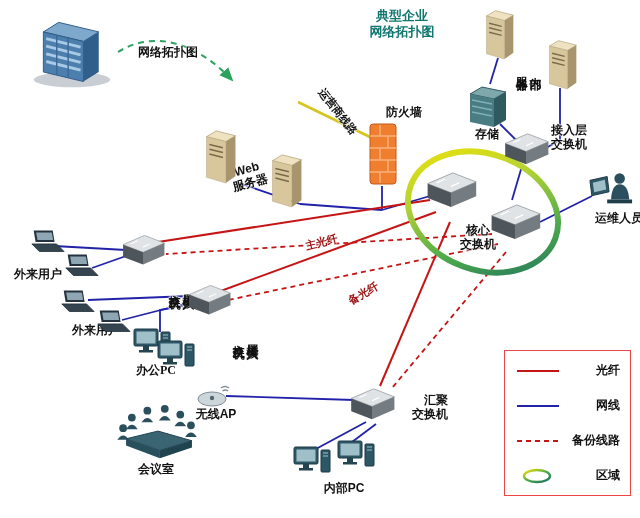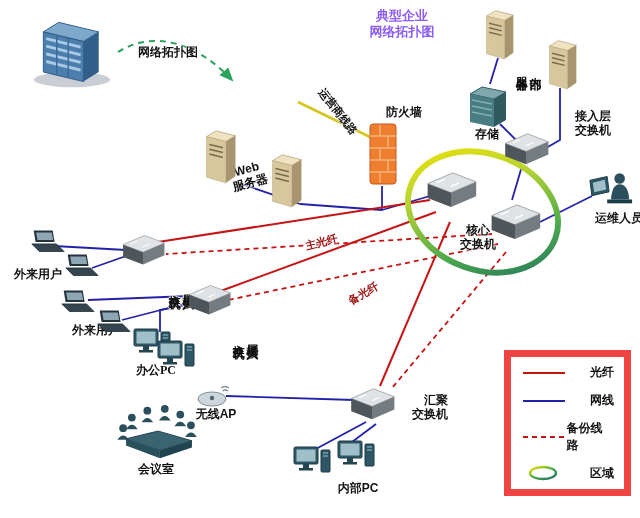--- a/index.html
+++ b/index.html
@@ -14,37 +14,37 @@
     position:absolute; font-weight:bold; font-size:11px; color:#111;
     white-space:pre-line; line-height:1.15; text-align:center;
     text-shadow:0 0 2px #fff, 0 0 2px #fff, 0 0 2px #fff;
   }
   .lbl.big { font-size:12px; }
   .lbl.left { text-align:left; }
   .lbl.vert { writing-mode:vertical-rl; letter-spacing:1px; }
   .lbl.red { color:#9c1414; }
   .title {
     position:absolute; left:348px; top:8px; width:108px; text-align:center;
-    color:#8b5cf6; font-weight:bold; font-size:13px; white-space:pre-line; line-height:1.25;
+    color:#0f766e; font-weight:bold; font-size:13px; white-space:pre-line; line-height:1.25;
   }
   .cloud-text {
     position:absolute; left:0; top:20px; width:100%; text-align:center;
     color:#fff; font-weight:bold; font-size:11px;
   }
   .rot { transform-origin:left top; }
   
   .lan   { stroke:#2222a8; stroke-width:1.8; fill:none; }
   .fiber { stroke:#c51414; stroke-width:2;   fill:none; }
   .backup{ stroke:#c51414; stroke-width:1.8; fill:none; stroke-dasharray:5 4; }
   .carrier{ stroke:#d6c51c; stroke-width:2.6; fill:none; }
   .mgmt  { stroke:#2aa35f; stroke-width:2; fill:none; stroke-dasharray:6 5; }
   
   .legend {
     position:absolute; left:504px; top:350px; width:127px; height:146px;
-    background:#fff; border:7px solid #ef4444; box-sizing:border-box;
+    background:#fff; border:1px solid #ef4444; box-sizing:border-box;
     display:flex; flex-direction:column; justify-content:space-around;
     padding:2px 10px;
   }
   .legend-row { display:flex; align-items:center; justify-content:space-between; }
   .legend-row svg { width:46px; height:16px; display:block; }
   .legend-label { font-weight:bold; font-size:12px; color:#111; }
 </style>
 </head>
 <body>
 
@@ -110,37 +110,37 @@
 网络拓扑图</div>
 
   <div class="lbl big left" style="left:138px; top:46px;">网络拓扑图</div>
   <div class="lbl rot left" style="left:326px; top:86px; transform:rotate(52deg); white-space:nowrap;">运营商线路</div>
   <div class="lbl big" style="left:380px; top:106px; width:48px;">防火墙</div>
   <div class="lbl big rot" style="left:220px; top:170px; width:52px; transform:rotate(-15deg);">Web
 服务器</div>
   <div class="lbl big vert" style="left:514px; top:26px; height:84px;">内部
 服务器</div>
   <div class="lbl big" style="left:464px; top:128px; width:46px;">存储</div>
-  <div class="lbl big left" style="left:551px; top:110px; width:50px;margin-left:24px;">接入层
+  <div class="lbl big left" style="left:551px; top:124px; width:50px;">接入层
 交换机</div>
   <div class="lbl big" style="left:576px; top:212px; width:62px;margin-left:12px;">运维人员</div>
   <div class="lbl big" style="left:452px; top:224px; width:52px;">核心
 交换机</div>
   <div class="lbl big" style="left:6px; top:268px; width:64px;">外来用户</div>
   <div class="lbl big" style="left:64px; top:324px; width:64px;">外来用户</div>
   <div class="lbl big vert" style="left:167px; top:238px; height:96px;">楼层接入
 交换机</div>
   <div class="lbl big vert" style="left:231px; top:288px; height:96px;">楼层接入
 交换机</div>
   <div class="lbl big" style="left:126px; top:364px; width:60px;font-family:Liberation Serif, serif;">办公PC</div>
   <div class="lbl big" style="left:190px; top:408px; width:52px;">无线AP</div>
   <div class="lbl big" style="left:126px; top:463px; width:60px;">会议室</div>
   <div class="lbl big left" style="left:398px; top:394px; width:50px;text-align:right;">汇聚
 交换机</div>
-  <div class="lbl big" style="left:330px; top:482px; width:56px;">内部PC</div>
+  <div class="lbl big" style="left:316px; top:482px; width:56px;">内部PC</div>
   <div class="lbl red rot" style="left:304px; top:240px; transform:rotate(-14deg); white-space:nowrap;">主光纤</div>
   <div class="lbl red rot" style="left:346px; top:296px; transform:rotate(-30deg); white-space:nowrap;">备光纤</div>
 
   <div class="node" style="left:30px; top:12px; width:84px; height:78px;">
     <svg viewBox="0 0 88 80">
       <ellipse cx="44" cy="70" rx="40" ry="8" fill="#c9ced4"></ellipse>
       <polygon points="14,20 30,10 72,20 56,30" fill="#7fa9cc" stroke="#2d5a85"></polygon>
       <polygon points="14,20 56,30 56,72 14,62" fill="#4d7fae" stroke="#2d5a85"></polygon>
       <polygon points="56,30 72,20 72,62 56,72" fill="#305f8c"></polygon>
       <path d="M17,27 l36,9 M17,35 l36,9 M17,43 l36,9 M17,51 l36,9" stroke="#a9c9e4" stroke-width="3"></path>

